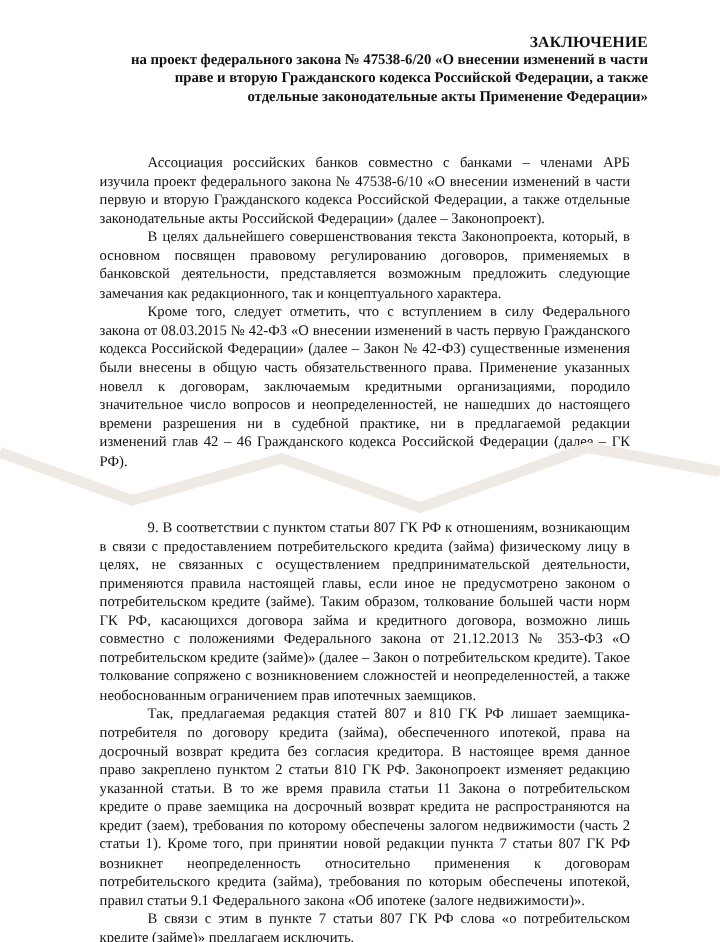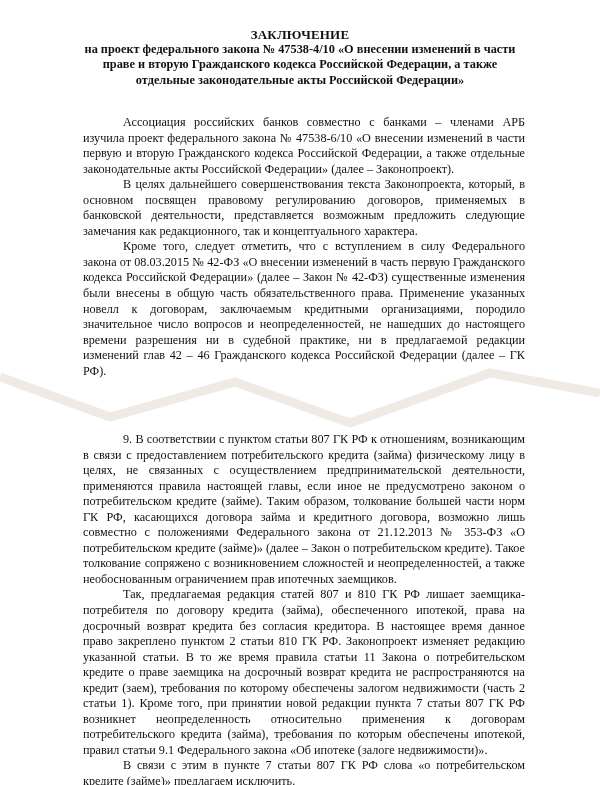--- a/index.html
+++ b/index.html
@@ -2,42 +2,42 @@
 <html><head>
 <meta charset="utf-8">
 <style>
   html, body { margin: 0; padding: 0; }
   body {
     width: 600px; height: 785px; background: #ffffff; position: relative; overflow: hidden;
     font-family: "Liberation Serif", "DejaVu Serif", serif; color: #111;
   }
   .page { position: absolute; left: 83px; width: 442px; }
   .heading {
-    position: absolute; left: 60px; width: 480px; top: 27px; text-align: center;
+    position: absolute; left: 60px; width: 480px; top: 27px; text-align: right;
     font-weight: bold; font-size: 12.3px; line-height: 15.2px;
   }
   .heading .big { font-size: 13px; letter-spacing: 0.2px; }
-  .frag1 { top: 115px; font-family: Liberation Serif, serif; }
+  .frag1 { top: 128px; font-family: Liberation Serif, serif; }
   .frag2 { top: 432px; }
   p {
     margin: 0; font-size: 12.2px; line-height: 15.55px; text-align: justify;
     text-indent: 40px; hyphens: none;
   }
   .tear {
     position: absolute; left: 0; top: 365px; width: 600px; height: 70px;
   }
 </style>
 </head>
 <body>
 
 <div class="heading">
   <div class="big">ЗАКЛЮЧЕНИЕ</div>
-  <div>на проект федерального закона № 47538-4/10 «О внесении изменений в части</div>
+  <div>на проект федерального закона № 47538-6/20 «О внесении изменений в части</div>
   <div>праве и вторую Гражданского кодекса Российской Федерации, а также</div>
-  <div>отдельные законодательные акты Российской Федерации»</div>
+  <div>отдельные законодательные акты Применение Федерации»</div>
 </div>
 
 <div class="page frag1">
   <p>Ассоциация российских банков совместно с банками – членами АРБ изучила проект федерального закона № 47538-6/10 «О внесении изменений в части первую и вторую Гражданского кодекса Российской Федерации, а также отдельные законодательные акты Российской Федерации» (далее – Законопроект).</p>
   <p>В целях дальнейшего совершенствования текста Законопроекта, который, в основном посвящен правовому регулированию договоров, применяемых в банковской деятельности, представляется возможным предложить следующие замечания как редакционного, так и концептуального характера.</p>
   <p>Кроме того, следует отметить, что с вступлением в силу Федерального закона от 08.03.2015 № 42-ФЗ «О внесении изменений в часть первую Гражданского кодекса Российской Федерации» (далее – Закон № 42-ФЗ) существенные изменения были внесены в общую часть обязательственного права. Применение указанных новелл к договорам, заключаемым кредитными организациями, породило значительное число вопросов и неопределенностей, не нашедших до настоящего времени разрешения ни в судебной практике, ни в предлагаемой редакции изменений глав 42 – 46 Гражданского кодекса Российской Федерации (далее – ГК РФ).</p>
 </div>
 
 <svg class="tear" viewBox="0 0 600 70" preserveAspectRatio="none">
   <polyline points="0,12 110,52 235,17 350,58 490,8 600,28" fill="none" stroke="#efebe4" stroke-width="9" stroke-linejoin="miter"></polyline>

